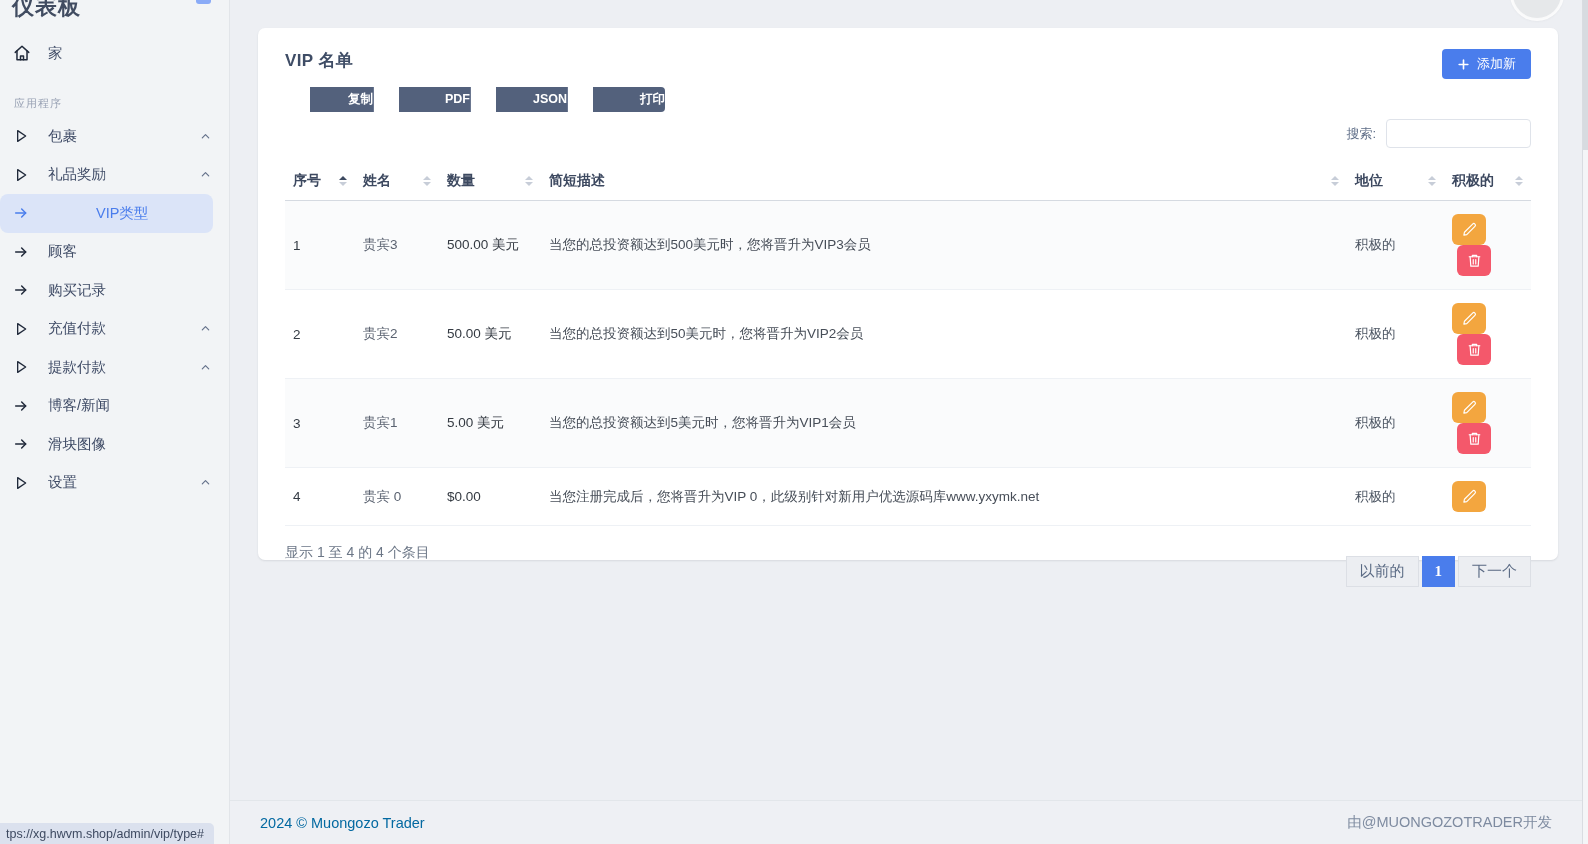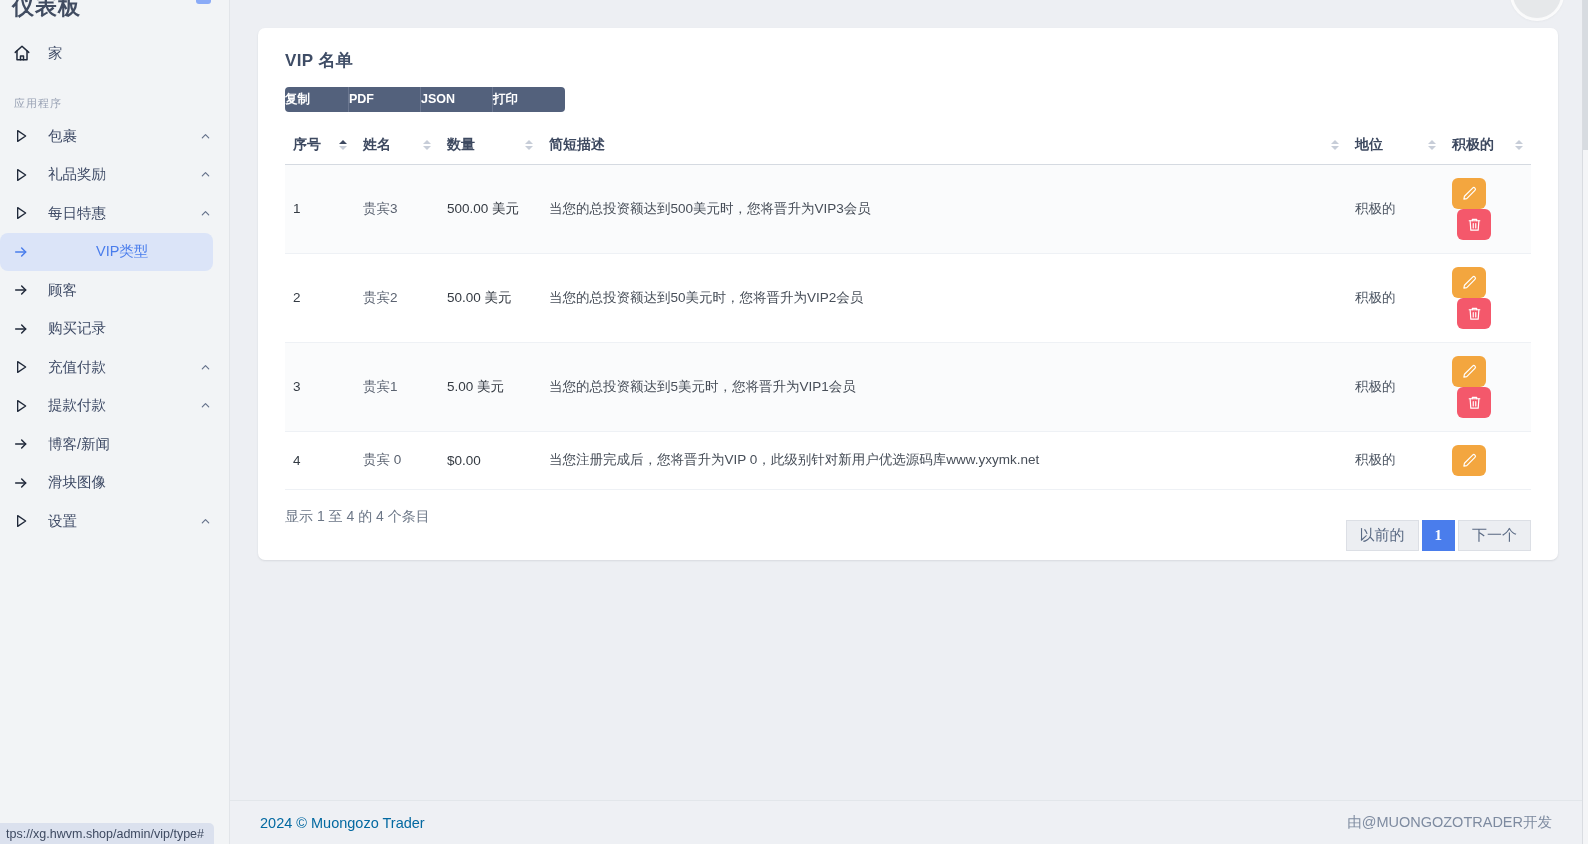--- a/index.html
+++ b/index.html
@@ -40,21 +40,21 @@
     position:absolute;left:258px;top:28px;width:1300px;height:532px;background:#fff;
     border-radius:7px;box-shadow:0 1px 2px rgba(56,65,74,.12);
     box-sizing:border-box;padding:21px 27px 0;
   }
   .card-head{display:flex;justify-content:space-between;align-items:flex-start;}
   .card-title{font-size:17px;font-weight:600;color:#3f4d66;letter-spacing:.4px;}
   .btn-group{display:inline-flex;margin-top:15px;border-radius:4px;overflow:hidden;}
   .btn-export{
     background:var(--btn-dark,#53617c);color:#fff;border:none;border-right:1px solid #6b7790;
     font-family:inherit;font-size:12.5px;font-weight:700;padding:6px 0;min-width:72px;
-    text-align:left;cursor:pointer;line-height:1;
+    text-align:right;cursor:pointer;line-height:1;margin-left:25px;
   }
   .btn-export:first-child{min-width:64px;}
   .btn-export:last-child{border-right:none;}
   .right-col{display:flex;flex-direction:column;align-items:flex-end;}
   .btn-add{
     height:30px;padding:0 15px;background:var(--accent-blue,#4a7dec);color:#fff;border:none;
     border-radius:4px;font-family:inherit;font-size:13px;display:flex;align-items:center;gap:7px;cursor:pointer;
   }
   .search-row{margin-top:40px;display:flex;align-items:center;gap:10px;}
   .search-label{font-size:13px;color:#5e6d87;}
@@ -153,34 +153,20 @@
           </svg>
     </span>
 
     <span class="lbl">礼品奖励</span>
     <span class="chev">
       <svg width="11" height="11" viewBox="0 0 24 24" fill="none" stroke="currentColor" stroke-width="2.6" stroke-linecap="round" stroke-linejoin="round">
             <path d="M5 15l7-7 7 7"></path>
           </svg>
     </span>
   </div>
-      <div class="side-item">
-    <span class="ic">
-      <svg width="16" height="16" viewBox="0 0 24 24" fill="none" stroke="currentColor" stroke-width="2" stroke-linejoin="round">
-            <path d="M7 4l12 8-12 8z"></path>
-          </svg>
-    </span>
-
-    <span class="lbl">每日特惠</span>
-    <span class="chev">
-      <svg width="11" height="11" viewBox="0 0 24 24" fill="none" stroke="currentColor" stroke-width="2.6" stroke-linecap="round" stroke-linejoin="round">
-            <path d="M5 15l7-7 7 7"></path>
-          </svg>
-    </span>
-  </div>
       <div class="side-item active">
 
     <span class="ic">
       <svg width="16" height="16" viewBox="0 0 24 24" fill="none" stroke="currentColor" stroke-width="2.2" stroke-linecap="round" stroke-linejoin="round">
             <path d="M4 12h15"></path>
             <path d="M13 6l6 6-6 6"></path>
           </svg>
     </span>
     <span class="lbl">VIP类型</span>
 
@@ -282,20 +268,34 @@
 
     <div class="card-head">
       <div class="left-col">
         <div class="card-title">VIP 名单</div>
         <div class="btn-group" id="export-group">
             <button class="btn-export">复制</button>
             <button class="btn-export">PDF</button>
             <button class="btn-export">JSON</button>
             <button class="btn-export">打印</button>
           </div>
+      </div>
+      <div class="right-col">
+        <button class="btn-add">
+          <span style="display:flex;">
+            <svg width="13" height="13" viewBox="0 0 24 24" fill="none" stroke="#fff" stroke-width="3" stroke-linecap="round">
+                <path d="M12 4v16M4 12h16"></path>
+              </svg>
+          </span>
+          <span>添加新</span>
+        </button>
+        <div class="search-row">
+          <span class="search-label">搜索:</span>
+          <input class="search-input" type="text" value="" style="">
+        </div>
       </div>
     </div>
 
     <div class="table-wrap">
       <table>
         <colgroup>
           <col style="width:70px">
             <col style="width:84px">
             <col style="width:102px">
           <col style="width:806px">

